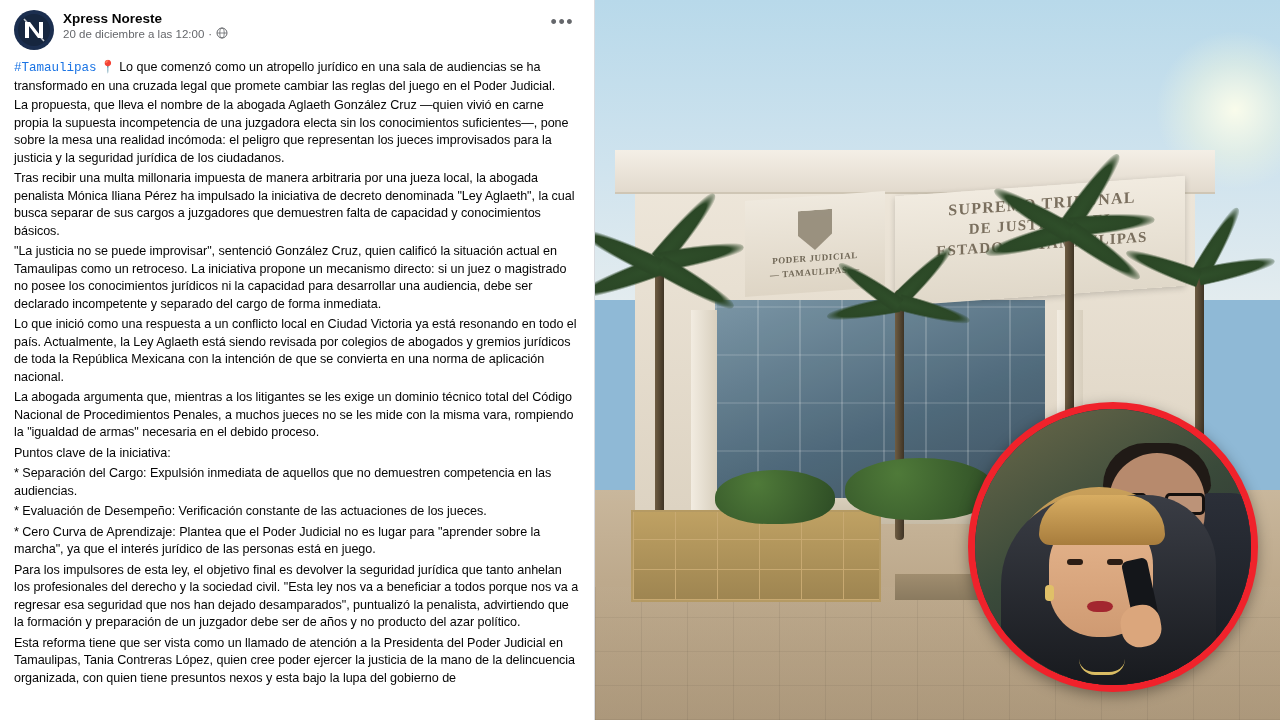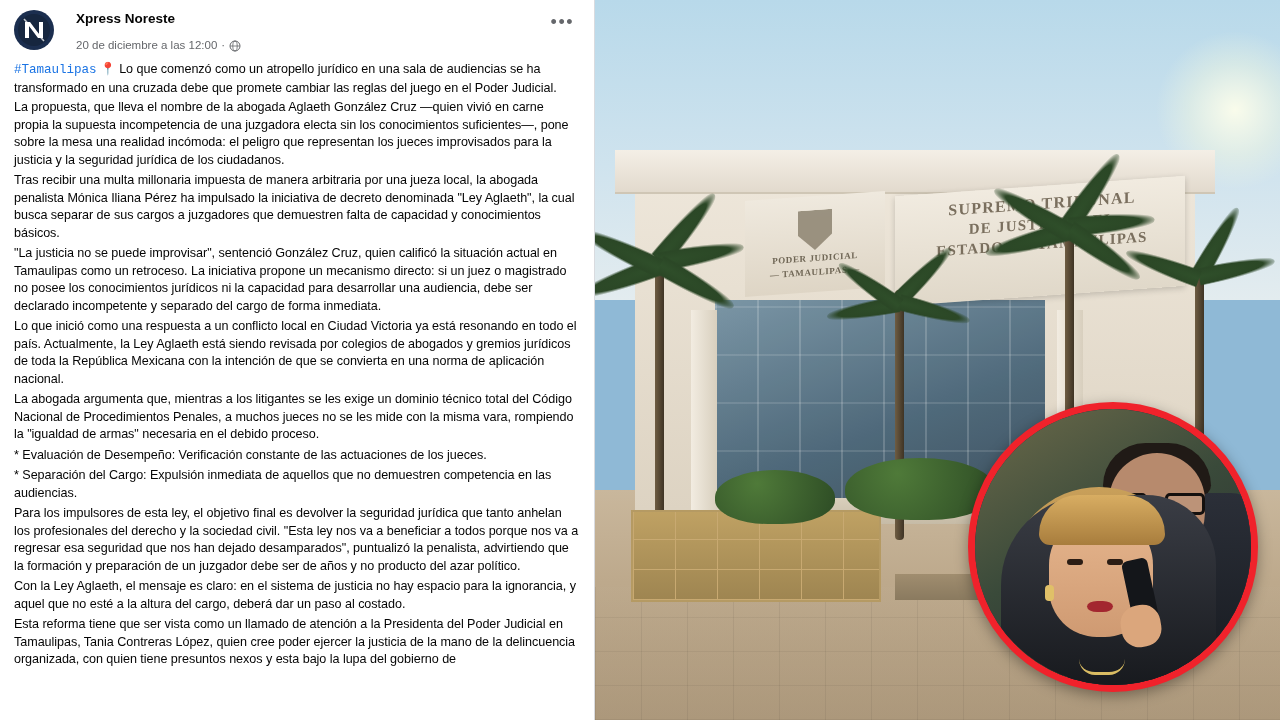--- a/index.html
+++ b/index.html
@@ -13,35 +13,35 @@
   .screen { position:relative; width:1280px; height:720px; display:flex; }
 
   
   .post-pane {
     width:595px; height:720px; background:#ffffff;
     border-right:1px solid #d9dbdf;
     padding:10px 14px 0 14px;
     overflow:hidden;
     position:relative;
   }
-  .post-header { display:flex; align-items:flex-start; gap:22px; position:relative; }
+  .post-header { display:flex; align-items:flex-start; gap:9px; position:relative; }
   .avatar {
     width:40px; height:40px; border-radius:50%;
     background:#1b2e4f;
     flex:0 0 40px;
     position:relative;
     overflow:hidden;
     display:flex; align-items:center; justify-content:center;
   }
   .avatar svg { display:block; }
   .hdr-text { flex:1 1 auto; padding-top:1px; min-width:0; }
   .page-name {
     font-size:13.5px; font-weight:bold; color:#050505; line-height:16px;
   }
-  .meta-row { display:flex; align-items:flex-end; gap:4px; margin-top:11px; }
+  .meta-row { display:flex; align-items:flex-start; gap:4px; margin-top:0; }
   .meta-time { font-size:11.5px; color:#65676b; line-height:14px; }
   .globe-icon { width:12px; height:12px; display:inline-block; color:#65676b; }
   .globe-icon svg { display:block; }
   .dots {
     position:absolute; top:4px; right:2px;
     font-size:18px; color:#65676b; letter-spacing:1.5px;
     line-height:12px; cursor:pointer; padding:2px 4px;
   }
 
   .post-body { margin-top:9px; }
@@ -283,31 +283,32 @@
               <path d="M1.2 6 H10.8" stroke="#65676b" stroke-width="0.8"></path>
             </svg>
           </span>
         </div>
       </div>
       <div class="dots">•••</div>
     </div>
 
     <div class="post-body">
 
-      <p class="tight"><span class="hashtag">#Tamaulipas</span> <span class="pin">📍</span> <span>Lo que comenzó como un atropello jurídico en una sala de audiencias se ha transformado en una cruzada debe que promete cambiar las reglas del juego en el Poder Judicial.</span></p>
+      <p class="tight"><span class="hashtag">#Tamaulipas</span> <span class="pin">📍</span> <span>Lo que comenzó como un atropello jurídico en una sala de audiencias se ha transformado en una cruzada legal que promete cambiar las reglas del juego en el Poder Judicial.</span></p>
 
       <p>La propuesta, que lleva el nombre de la abogada Aglaeth González Cruz —quien vivió en carne propia la supuesta incompetencia de una juzgadora electa sin los conocimientos suficientes—, pone sobre la mesa una realidad incómoda: el peligro que representan los jueces improvisados para la justicia y la seguridad jurídica de los ciudadanos.</p>
       <p>Tras recibir una multa millonaria impuesta de manera arbitraria por una jueza local, la abogada penalista Mónica Iliana Pérez ha impulsado la iniciativa de decreto denominada "Ley Aglaeth", la cual busca separar de sus cargos a juzgadores que demuestren falta de capacidad y conocimientos básicos.</p>
       <p>"La justicia no se puede improvisar", sentenció González Cruz, quien calificó la situación actual en Tamaulipas como un retroceso. La iniciativa propone un mecanismo directo: si un juez o magistrado no posee los conocimientos jurídicos ni la capacidad para desarrollar una audiencia, debe ser declarado incompetente y separado del cargo de forma inmediata.</p>
       <p>Lo que inició como una respuesta a un conflicto local en Ciudad Victoria ya está resonando en todo el país. Actualmente, la Ley Aglaeth está siendo revisada por colegios de abogados y gremios jurídicos de toda la República Mexicana con la intención de que se convierta en una norma de aplicación nacional.</p>
       <p>La abogada argumenta que, mientras a los litigantes se les exige un dominio técnico total del Código Nacional de Procedimientos Penales, a muchos jueces no se les mide con la misma vara, rompiendo la "igualdad de armas" necesaria en el debido proceso.</p>
+      <p>Puntos clave de la iniciativa:</p>
+      <p>* Separación del Cargo: Expulsión inmediata de aquellos que no demuestren competencia en las audiencias.</p>
       <p>* Evaluación de Desempeño: Verificación constante de las actuaciones de los jueces.</p>
-      <p>* Separación del Cargo: Expulsión inmediata de aquellos que no demuestren competencia en las audiencias.</p>
+      <p>* Cero Curva de Aprendizaje: Plantea que el Poder Judicial no es lugar para "aprender sobre la marcha", ya que el interés jurídico de las personas está en juego.</p>
       <p>Para los impulsores de esta ley, el objetivo final es devolver la seguridad jurídica que tanto anhelan los profesionales del derecho y la sociedad civil. "Esta ley nos va a beneficiar a todos porque nos va a regresar esa seguridad que nos han dejado desamparados", puntualizó la penalista, advirtiendo que la formación y preparación de un juzgador debe ser de años y no producto del azar político.</p>
-      <p>Con la Ley Aglaeth, el mensaje es claro: en el sistema de justicia no hay espacio para la ignorancia, y aquel que no esté a la altura del cargo, deberá dar un paso al costado.</p>
 
       <p><span>Esta reforma tiene que ser vista como un llamado de atención a la Presidenta del Poder Judicial en Tamaulipas, Tania Contreras López, quien cree poder ejercer la justicia de la mano de la delincuencia organizada, con quien tiene presuntos nexos y esta bajo la lupa del gobierno de </span></p>
 
     </div>
   </div>
 
   <div class="photo-pane">
     <div class="sky"></div>
     <div class="sun-flare"></div>
     <div class="ground"></div>

